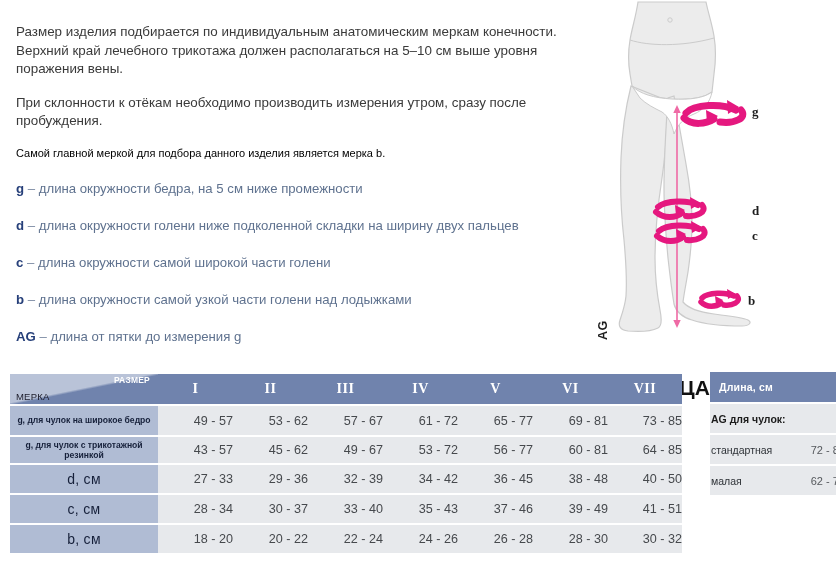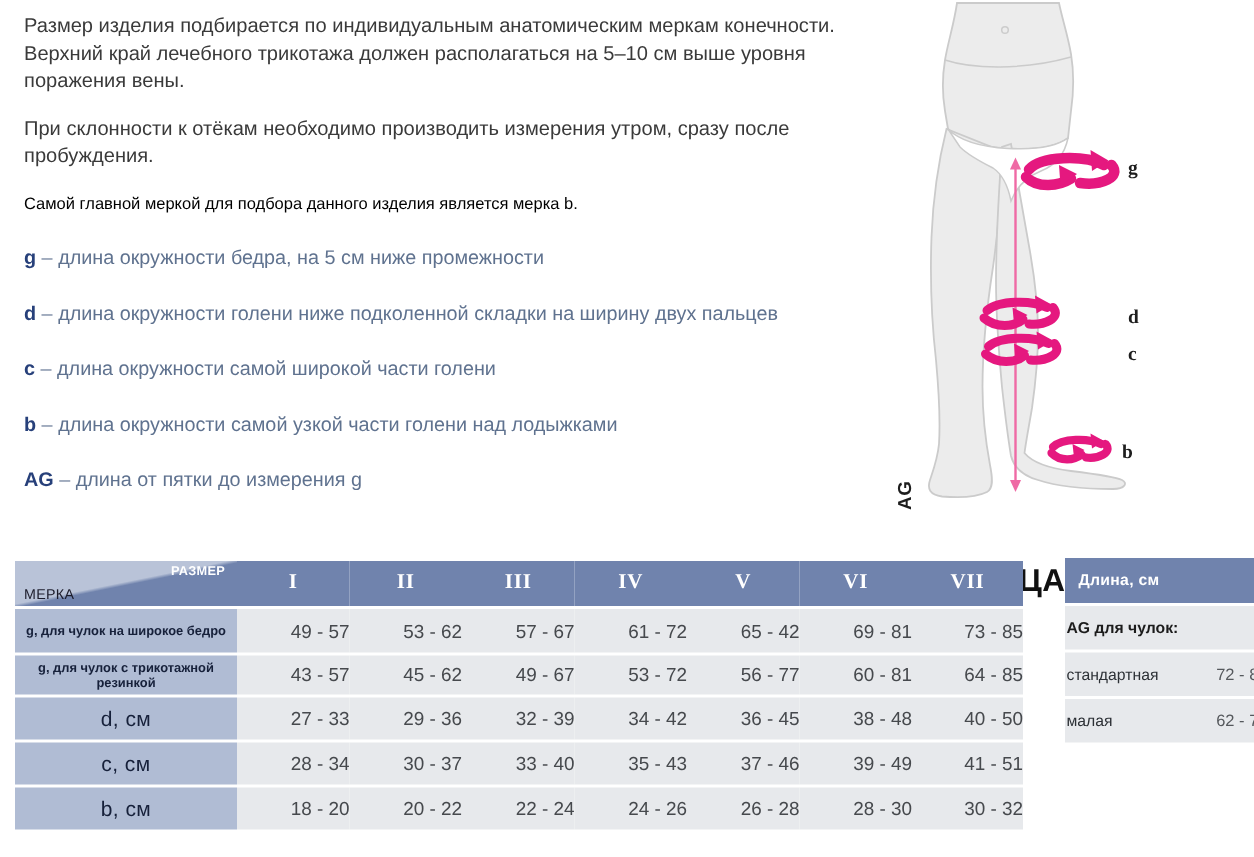--- a/index.html
+++ b/index.html
@@ -12,21 +12,21 @@
   }
   
   #top{
     position:absolute;left:0;top:0;width:836px;height:336px;
   }
   #textcol{
     position:absolute;left:16px;top:8px;width:580px;
   }
   .para{
     font-size:13.4px;line-height:18.5px;color:#3a3a3a;
-    margin:0 0 13px 0;
+    margin:15px 0 13px 0;
   }
   .highlight{
     font-size:11px;line-height:19px;color:#000000;
     margin:3px 0 17px 0;
   }
   .defline{
     font-size:13.2px;line-height:17px;color:#5f728f;
     margin:0 0 20px 0;
   }
   .defline .k{font-weight:bold;color:#27407a;}
@@ -288,21 +288,21 @@
         <th class="hdr">VII</th>
       </tr>
     </thead>
     <tbody>
       <tr class="r1">
         <td class="rlabel">g, для чулок на широкое бедро</td>
         <td class="cell">49 - 57</td>
         <td class="cell">53 - 62</td>
         <td class="cell">57 - 67</td>
         <td class="cell">61 - 72</td>
-        <td class="cell">65 - 42</td>
+        <td class="cell">65 - 77</td>
         <td class="cell">69 - 81</td>
         <td class="cell">73 - 85</td>
       </tr>
       <tr class="r3">
         <td class="rlabel">g, для чулок с трикотажной резинкой</td>
         <td class="cell">43 - 57</td>
         <td class="cell">45 - 62</td>
         <td class="cell">49 - 67</td>
         <td class="cell">53 - 72</td>
         <td class="cell">56 - 77</td>

